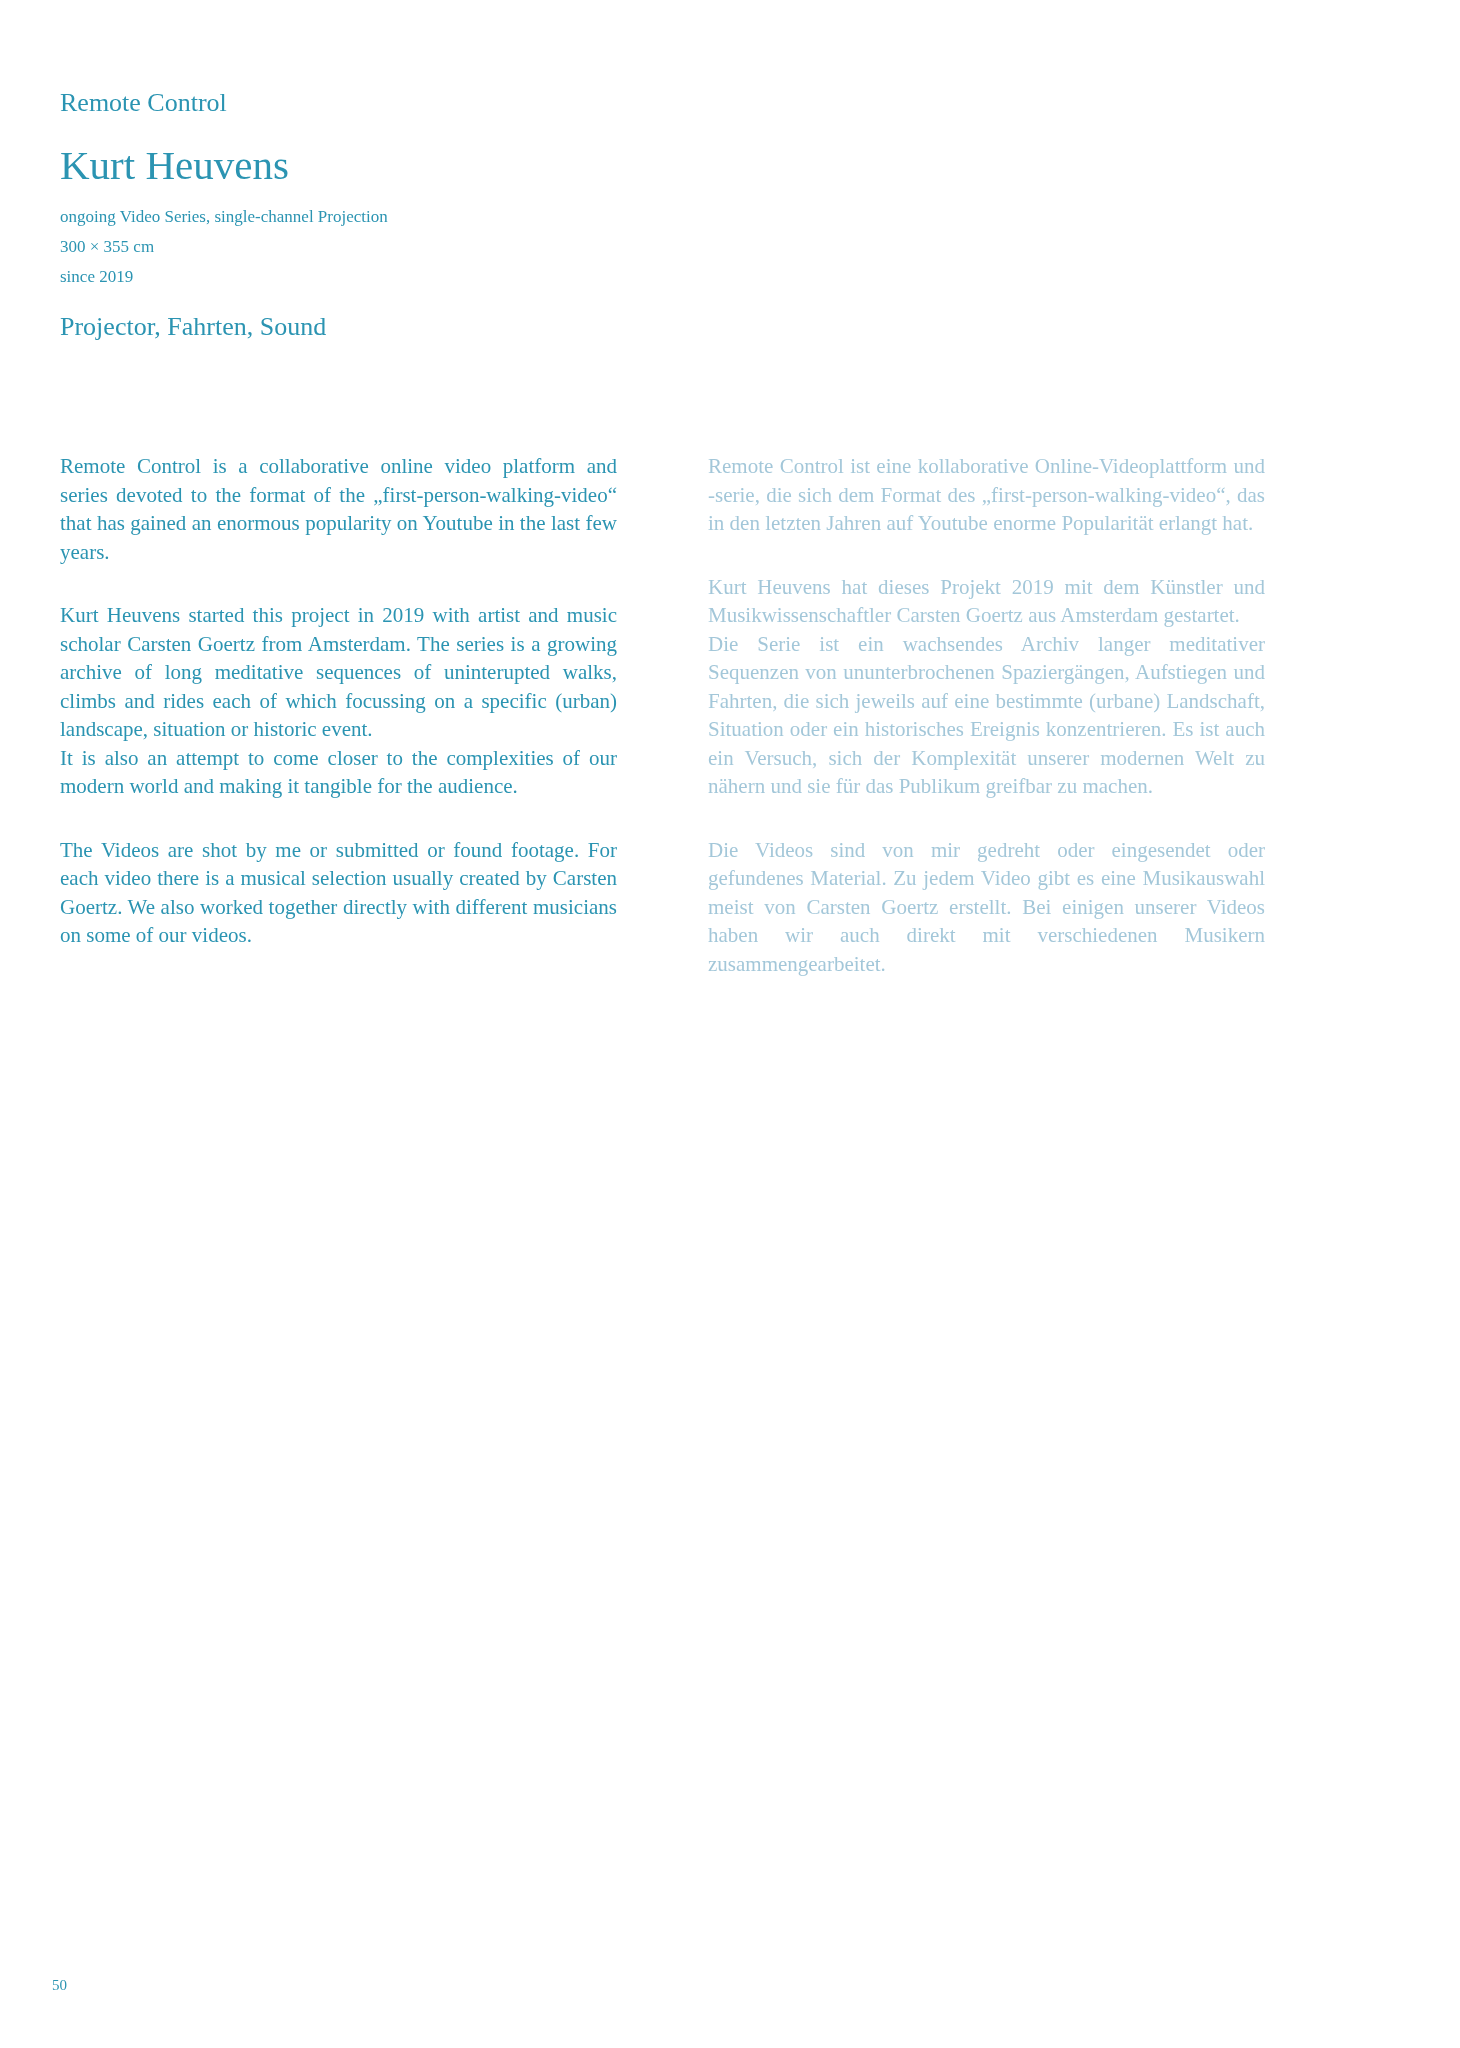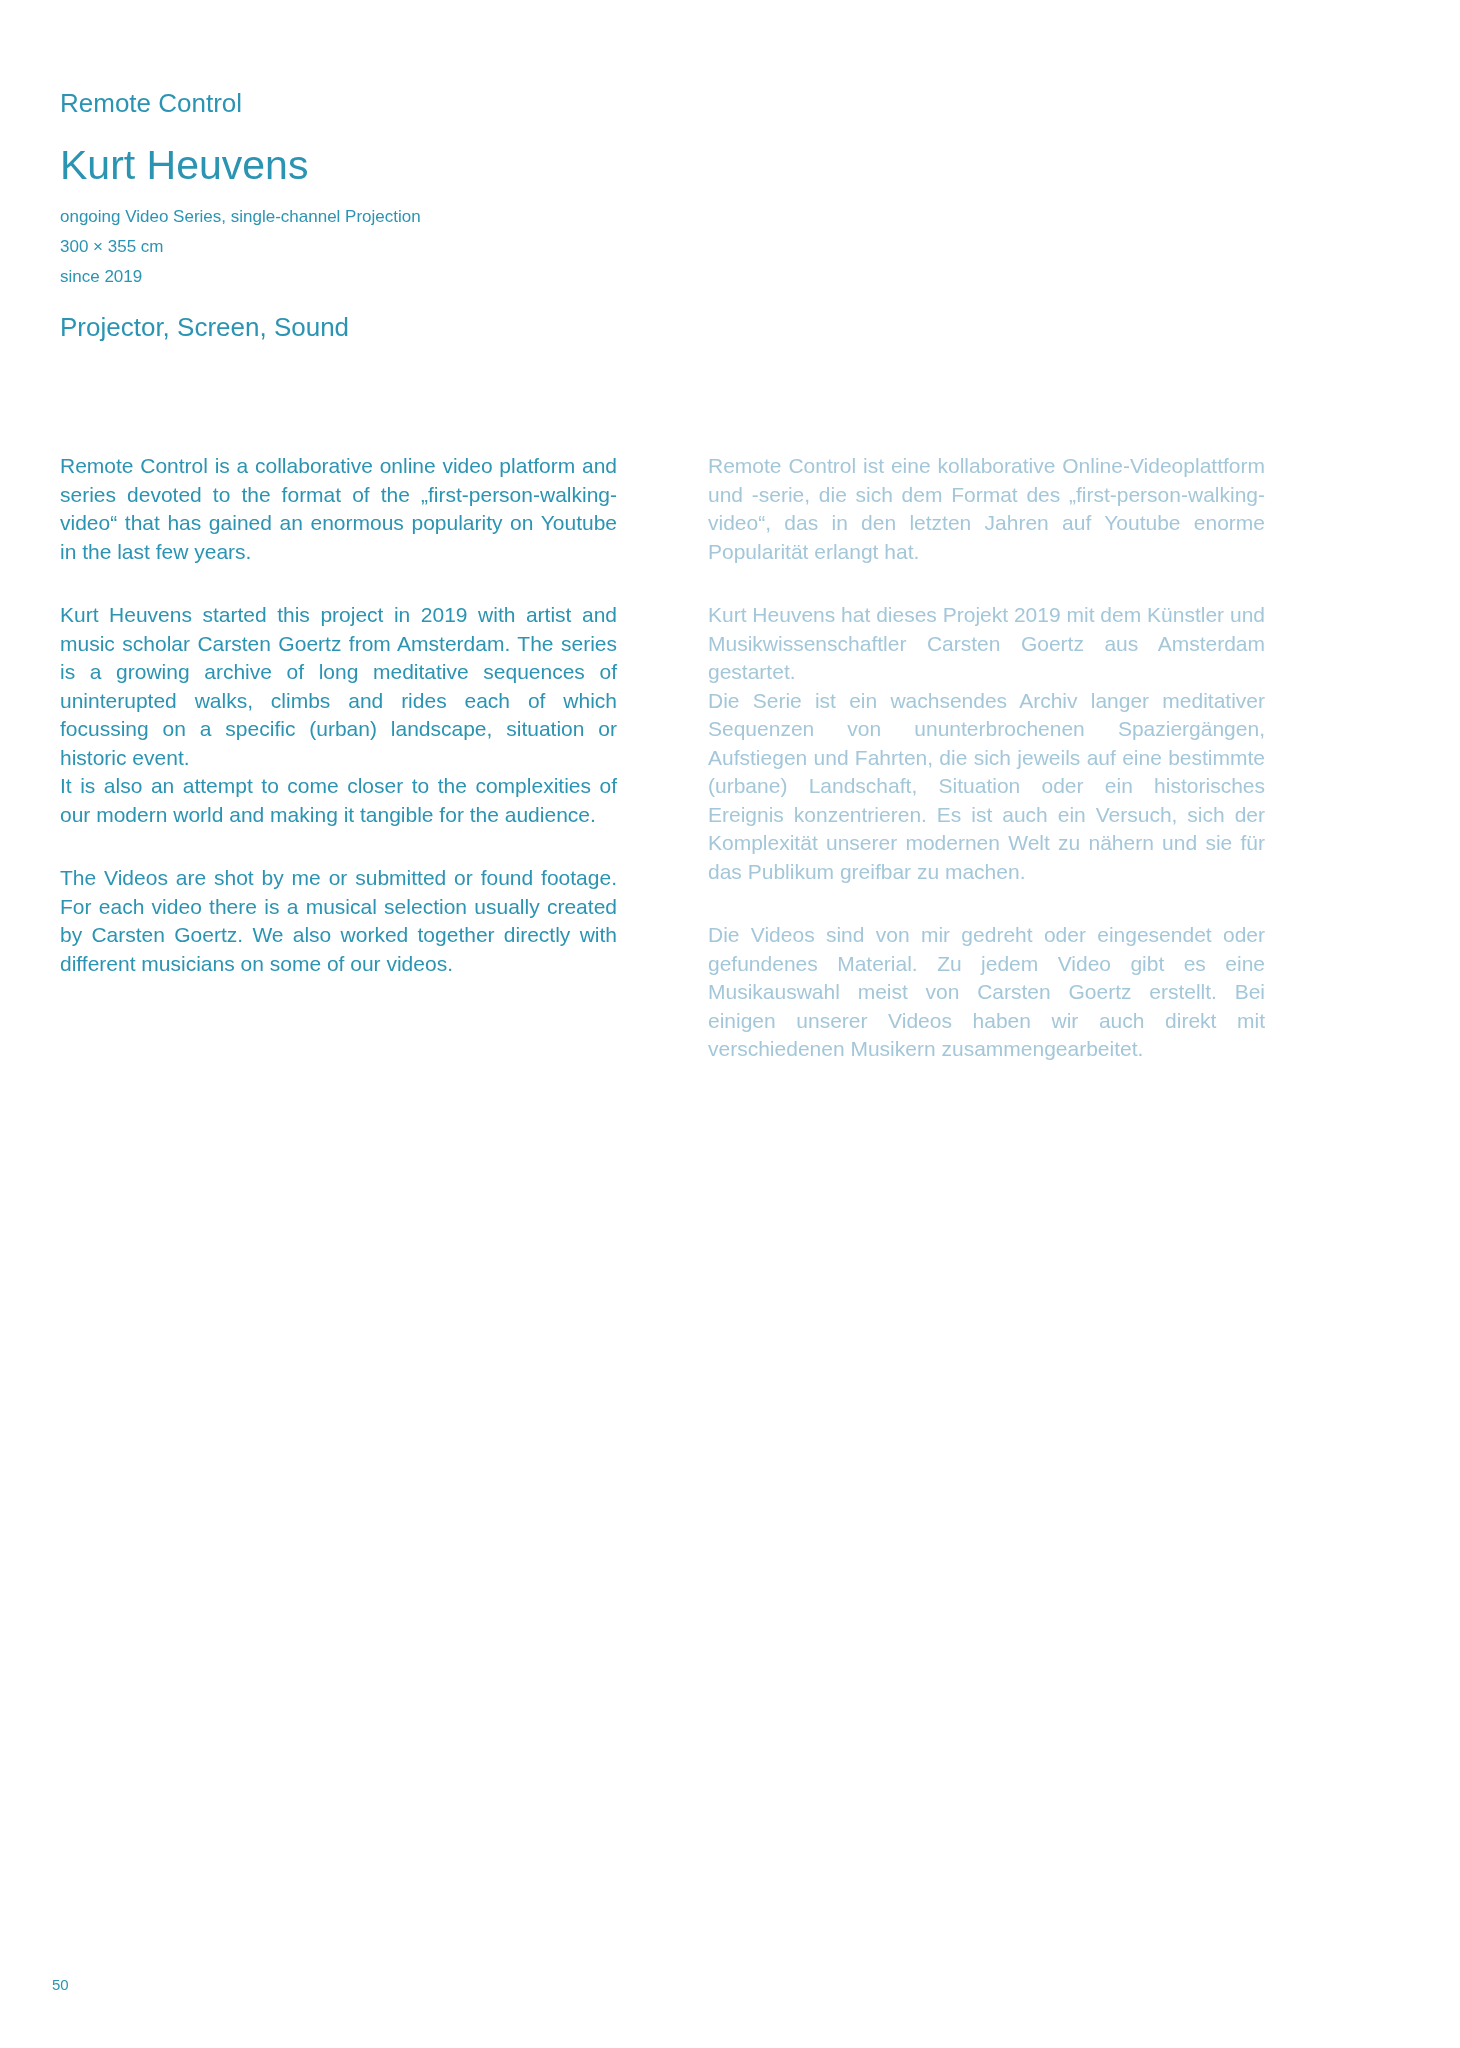--- a/index.html
+++ b/index.html
@@ -1,15 +1,15 @@
 <!DOCTYPE html>
 <html lang="en" style="--page-background: #ffffff; --primary-teal: #2b94b2; --secondary-pale-blue: #a3c7d9;"><head>
 <meta charset="utf-8">
 <style>
-  * { margin: 0; padding: 0; box-sizing: border-box; }
+  * { margin: 0; padding: 0; box-sizing: border-box; font-family: Liberation Serif, serif; }
   html, body { background: #ffffff; }
   body {
     font-family: "Liberation Sans", sans-serif;
     -webkit-font-smoothing: antialiased;
   }
   .page {
     position: relative;
     width: 1460px;
     height: 2048px;
     background: var(--page-background, #ffffff);
@@ -87,21 +87,21 @@
   <div class="series-label">Remote Control</div>
 
   <h1 class="artist-name">Kurt Heuvens</h1>
 
   <div class="work-details">
     <div>ongoing Video Series, single-channel Projection</div>
     <div>300 × 355 cm</div>
     <div>since 2019</div>
   </div>
 
-  <div class="equipment">Projector, Screen, Sound</div>
+  <div class="equipment">Projector, Fahrten, Sound</div>
 
   <div class="columns">
 
     <div class="column english">
       <p>Remote Control is a collaborative online video platform and series devoted to the format of the „first-person-walking-video“ that has gained an enormous popularity on Youtube in the last few years.</p>
       <p>Kurt Heuvens started this project in 2019 with artist and music scholar Carsten Goertz from Amsterdam. The series is a growing archive of long meditative sequences of uninterupted walks, climbs and rides each of which focussing on a specific (urban) landscape, situation or historic event.
 It is also an attempt to come closer to the complexities of our modern world and making it tangible for the audience.</p>
       <p>The Videos are shot by me or submitted or found footage. For each video there is a musical selection usually created by Carsten Goertz. We also worked together directly with different musicians on some of our videos.</p>
     </div>
 

